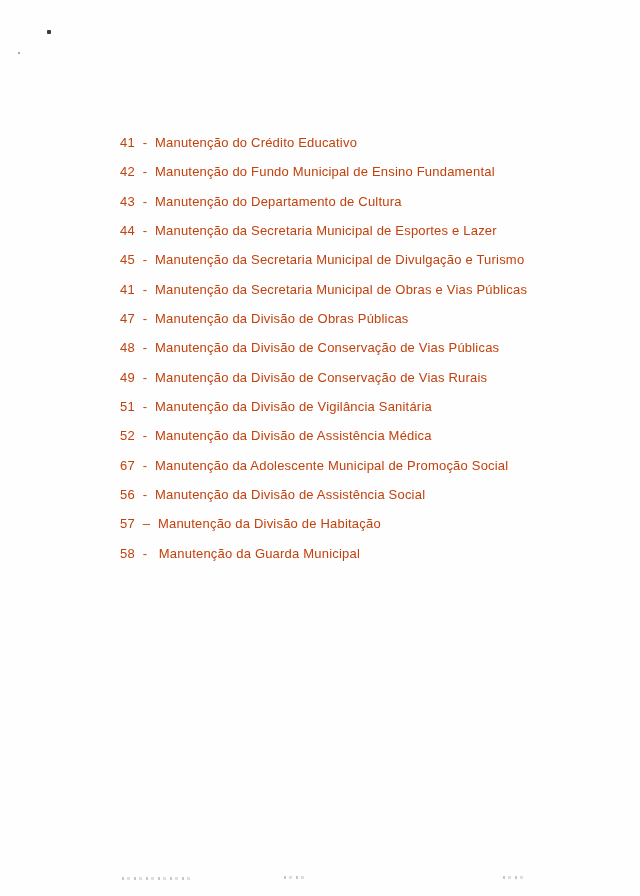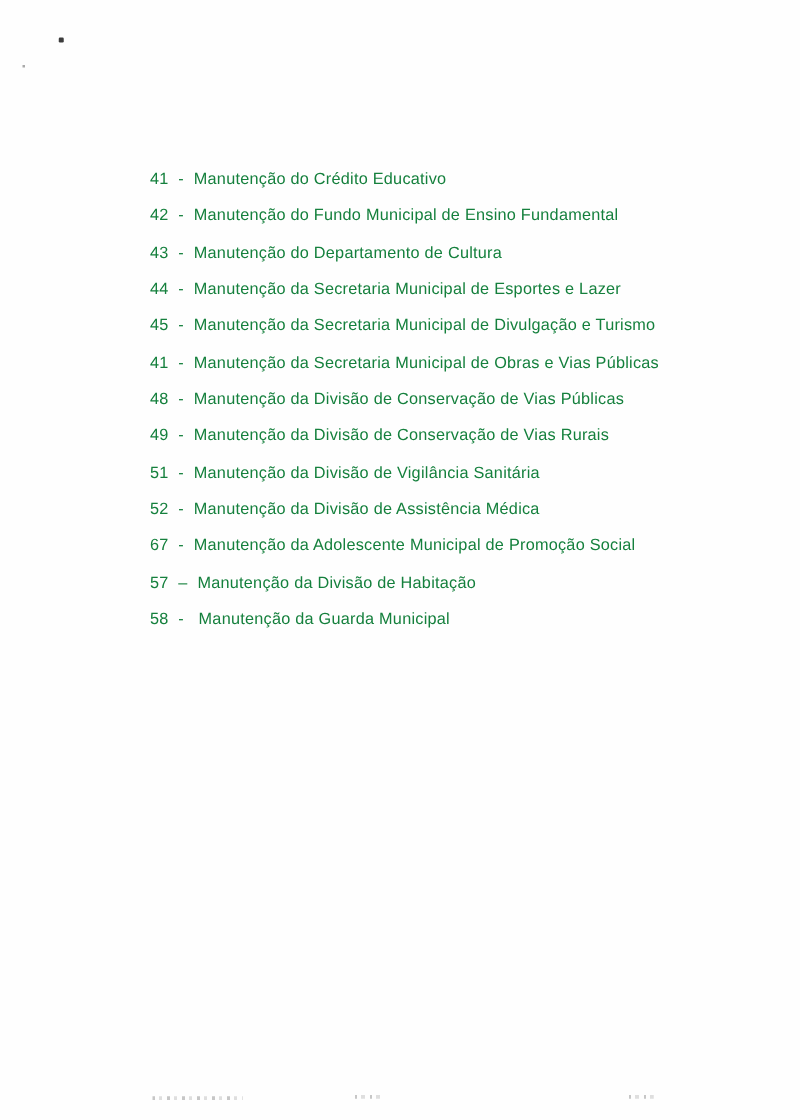--- a/index.html
+++ b/index.html
@@ -17,21 +17,21 @@
   }
   .doc-list {
     position: absolute;
     left: 120px;
     top: 135px;
     width: 470px;
   }
   .doc-line {
     height: 29.35px;
     font-size: 13px;
-    color: #15803d;
+    color: #c2410c;
     letter-spacing: 0.2px;
     white-space: nowrap;
   }
   .doc-line .num { display: inline; }
   .doc-line .sep { display: inline; margin: 0 4px; }
   .doc-line .label { display: inline; }
   
   .speck-1 {
     position: absolute;
     left: 47px; top: 30px;
@@ -100,20 +100,25 @@
         <span class="sep">-</span>
         <span class="label">Manutenção da Secretaria Municipal de Divulgação e Turismo</span>
       </div>
 
       <div class="doc-line">
         <span class="num">41</span>
         <span class="sep">-</span>
         <span class="label">Manutenção da Secretaria Municipal de Obras e Vias Públicas</span>
       </div>
 
+      <div class="doc-line">
+        <span class="num">47</span>
+        <span class="sep">-</span>
+        <span class="label">Manutenção da Divisão de Obras Públicas</span>
+      </div>
 
       <div class="doc-line">
         <span class="num">48</span>
         <span class="sep">-</span>
         <span class="label">Manutenção da Divisão de Conservação de Vias Públicas</span>
       </div>
 
       <div class="doc-line">
         <span class="num">49</span>
         <span class="sep">-</span>
@@ -134,20 +139,25 @@
       </div>
 
 
       <div class="doc-line">
         <span class="num">67</span>
         <span class="sep">-</span>
         <span class="label">Manutenção da Adolescente Municipal de Promoção Social</span>
       </div>
 
 
+      <div class="doc-line">
+        <span class="num">56</span>
+        <span class="sep">-</span>
+        <span class="label">Manutenção da Divisão de Assistência Social</span>
+      </div>
 
       <div class="doc-line">
         <span class="num">57</span>
         <span class="sep">–</span>
         <span class="label">Manutenção da Divisão de Habitação</span>
       </div>
 
       <div class="doc-line">
         <span class="num">58</span>
         <span class="sep">-</span>

